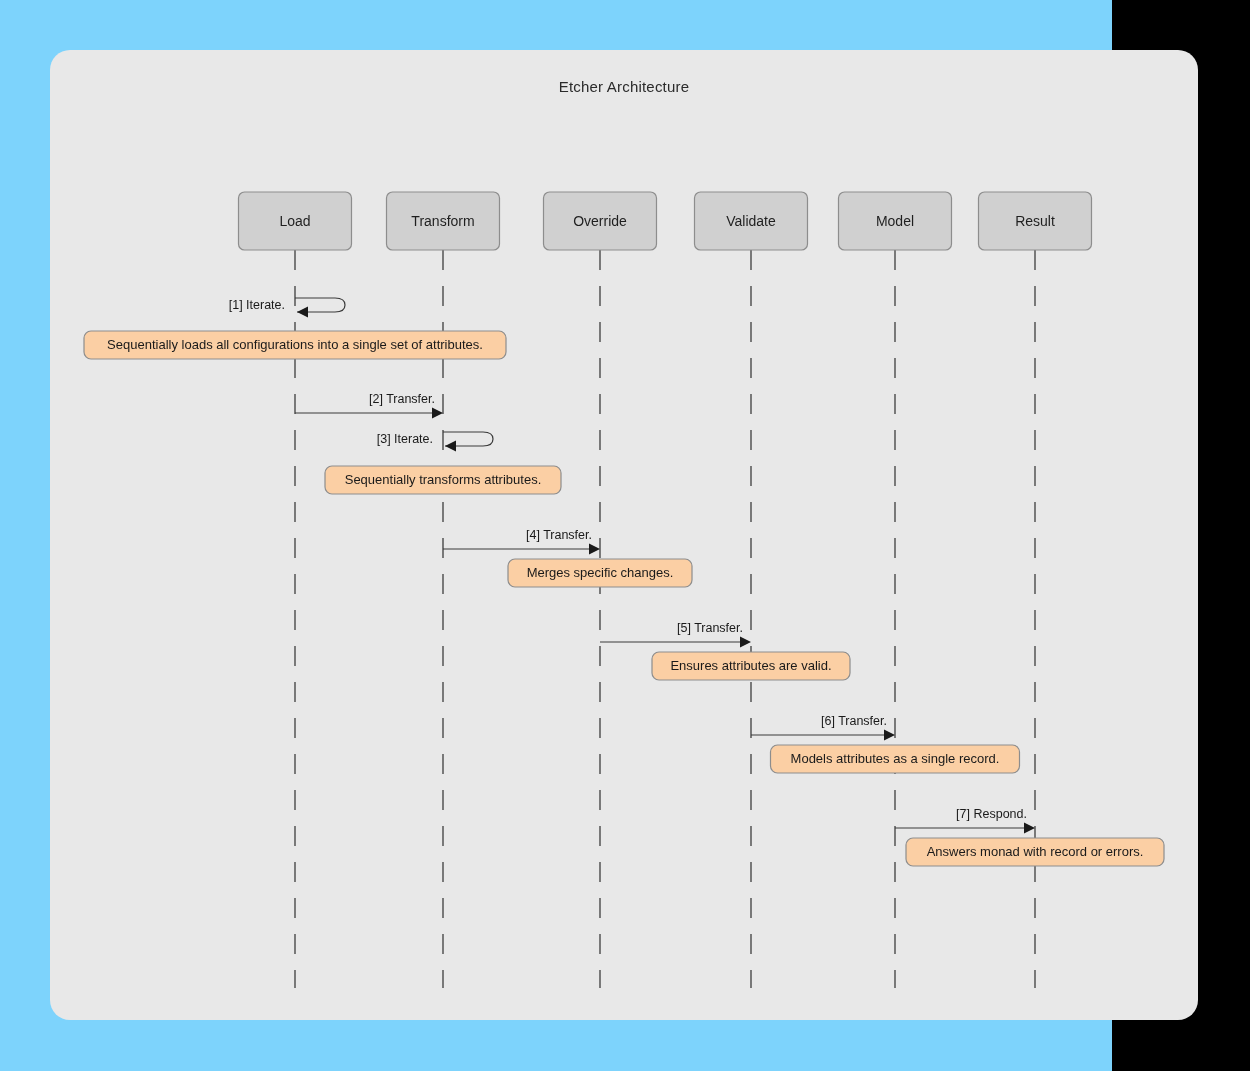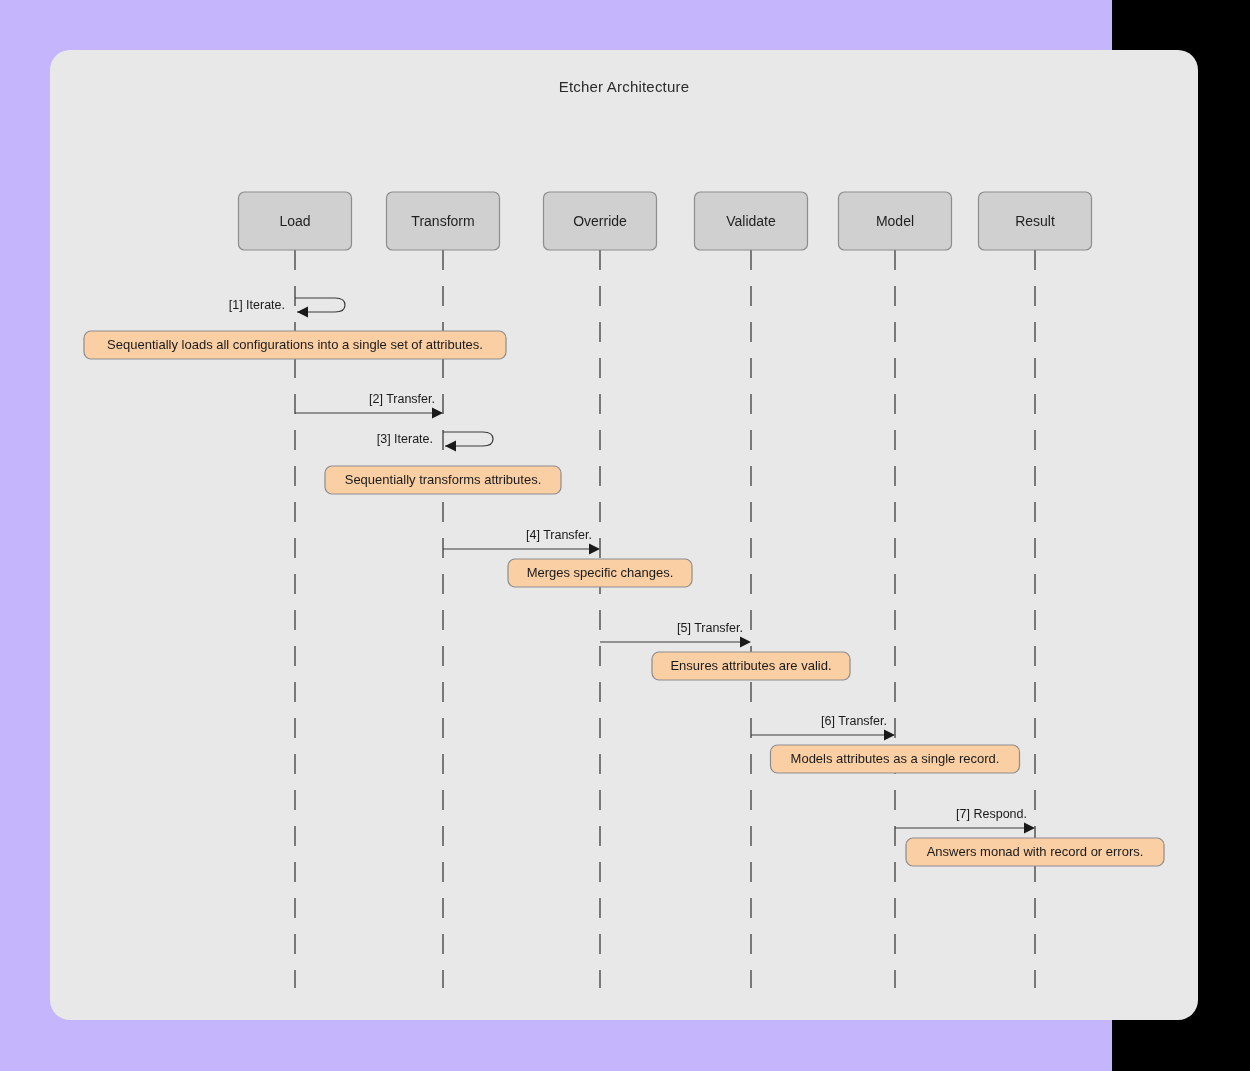--- a/index.html
+++ b/index.html
@@ -10,21 +10,21 @@
   body {
     width: 1250px;
     height: 1071px;
     overflow: hidden;
     font-family: "Liberation Sans", sans-serif;
   }
   #stage {
     position: relative;
     width: 1112px;
     height: 1071px;
-    background: #c4b5fd;
+    background: #7dd3fc;
   }
   #diagram-frame {
     position: absolute;
     left: 50px;
     top: 50px;
     width: 1148px;
     height: 970px;
     background: #e8e8e8;
     border-radius: 20px;
   }

